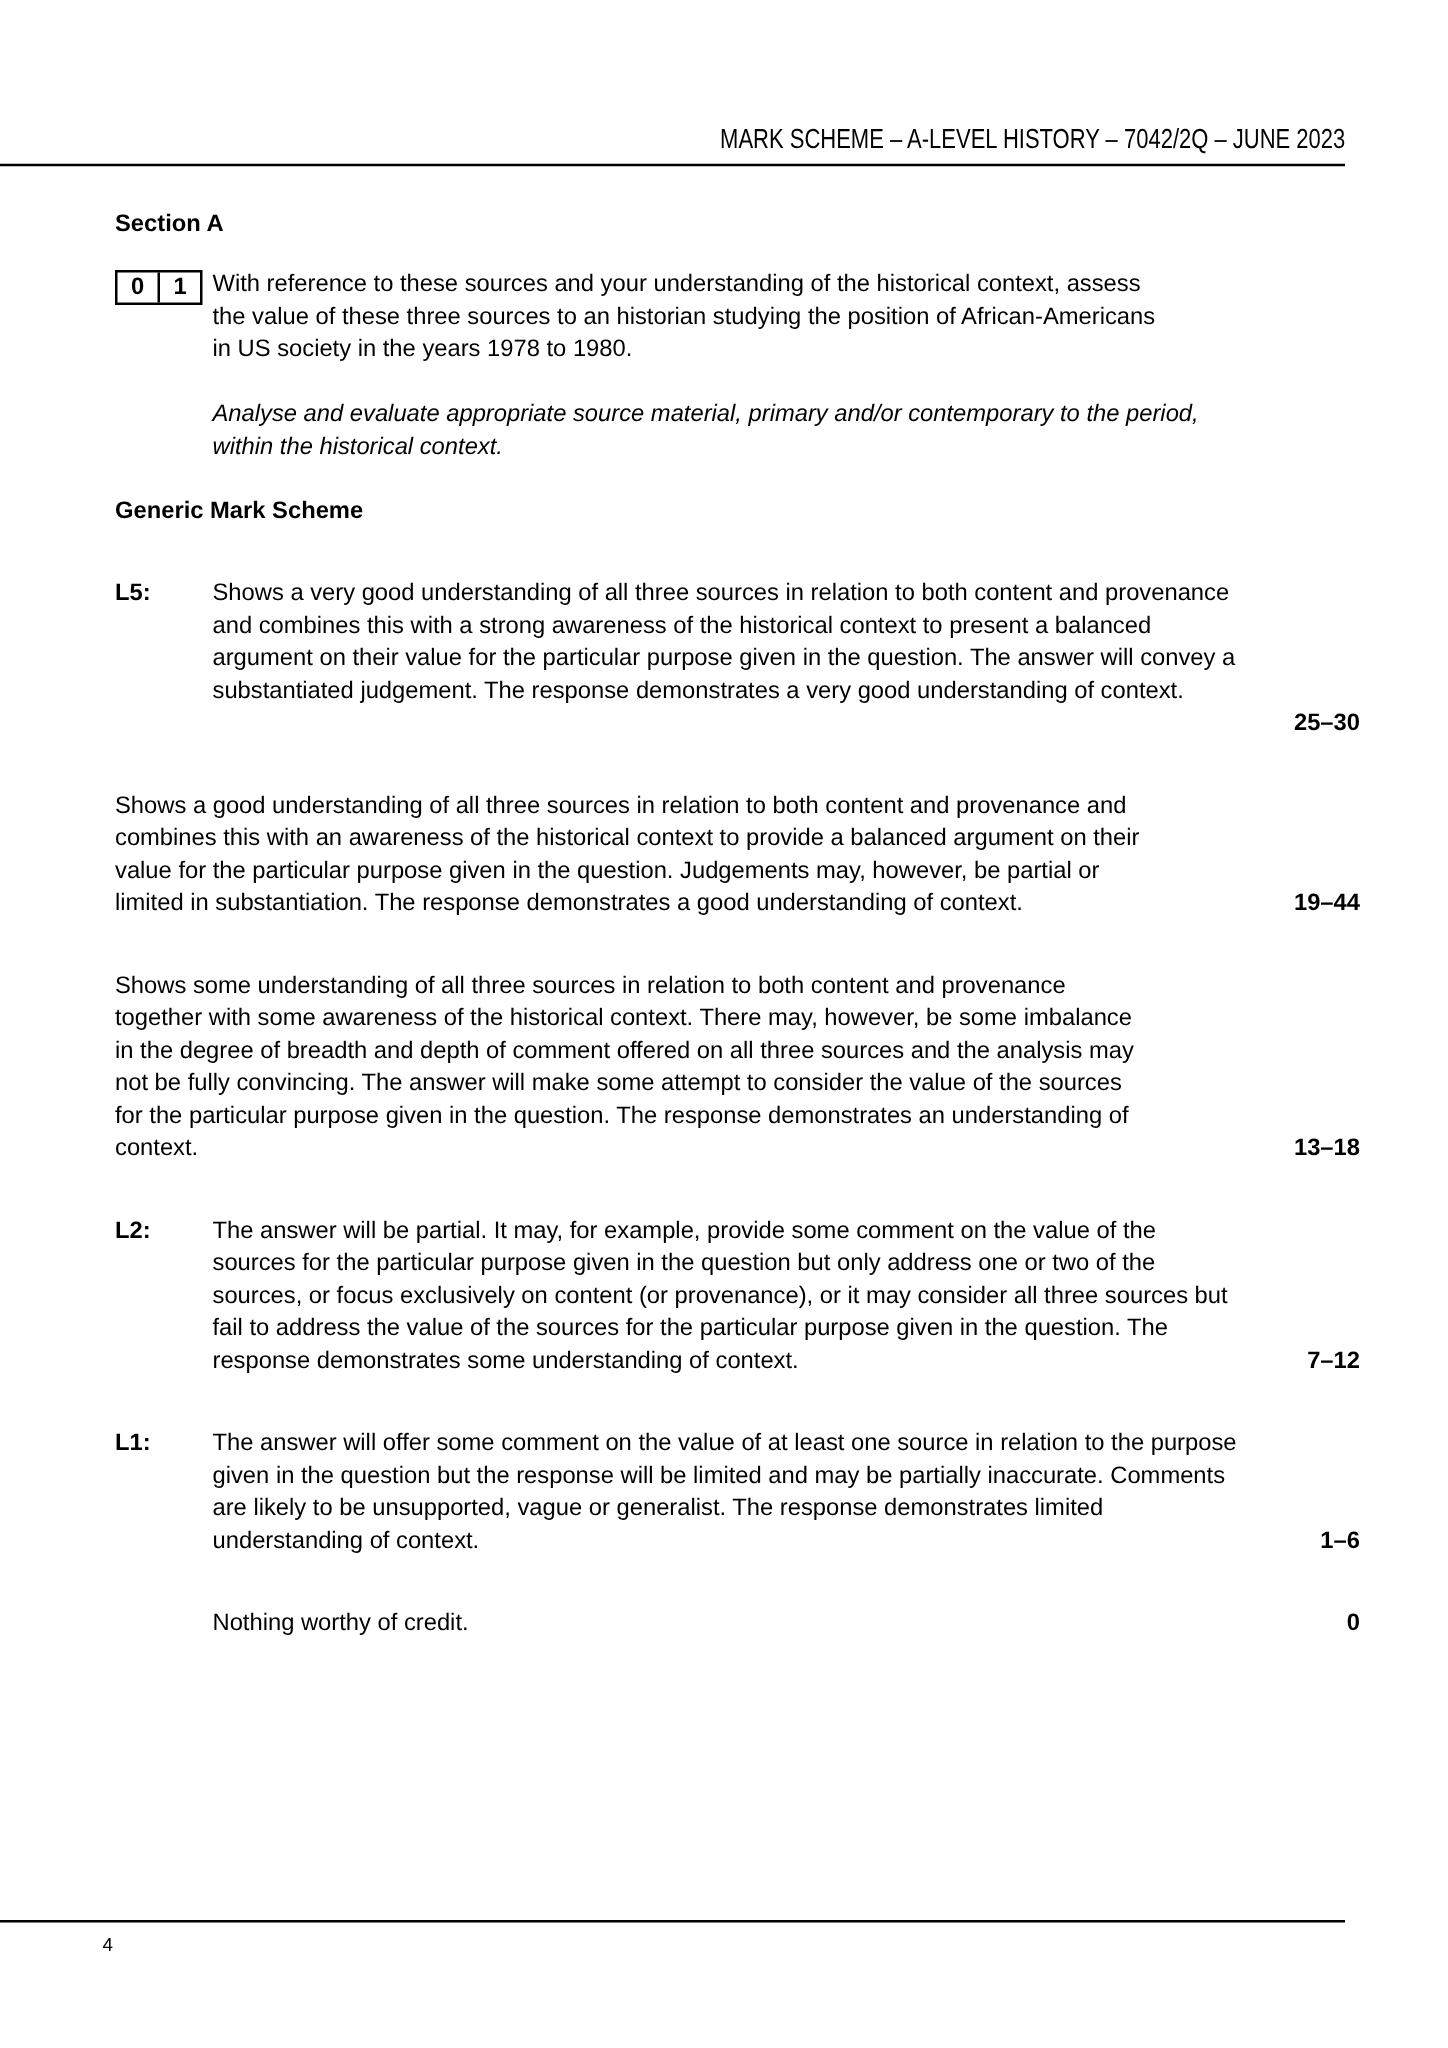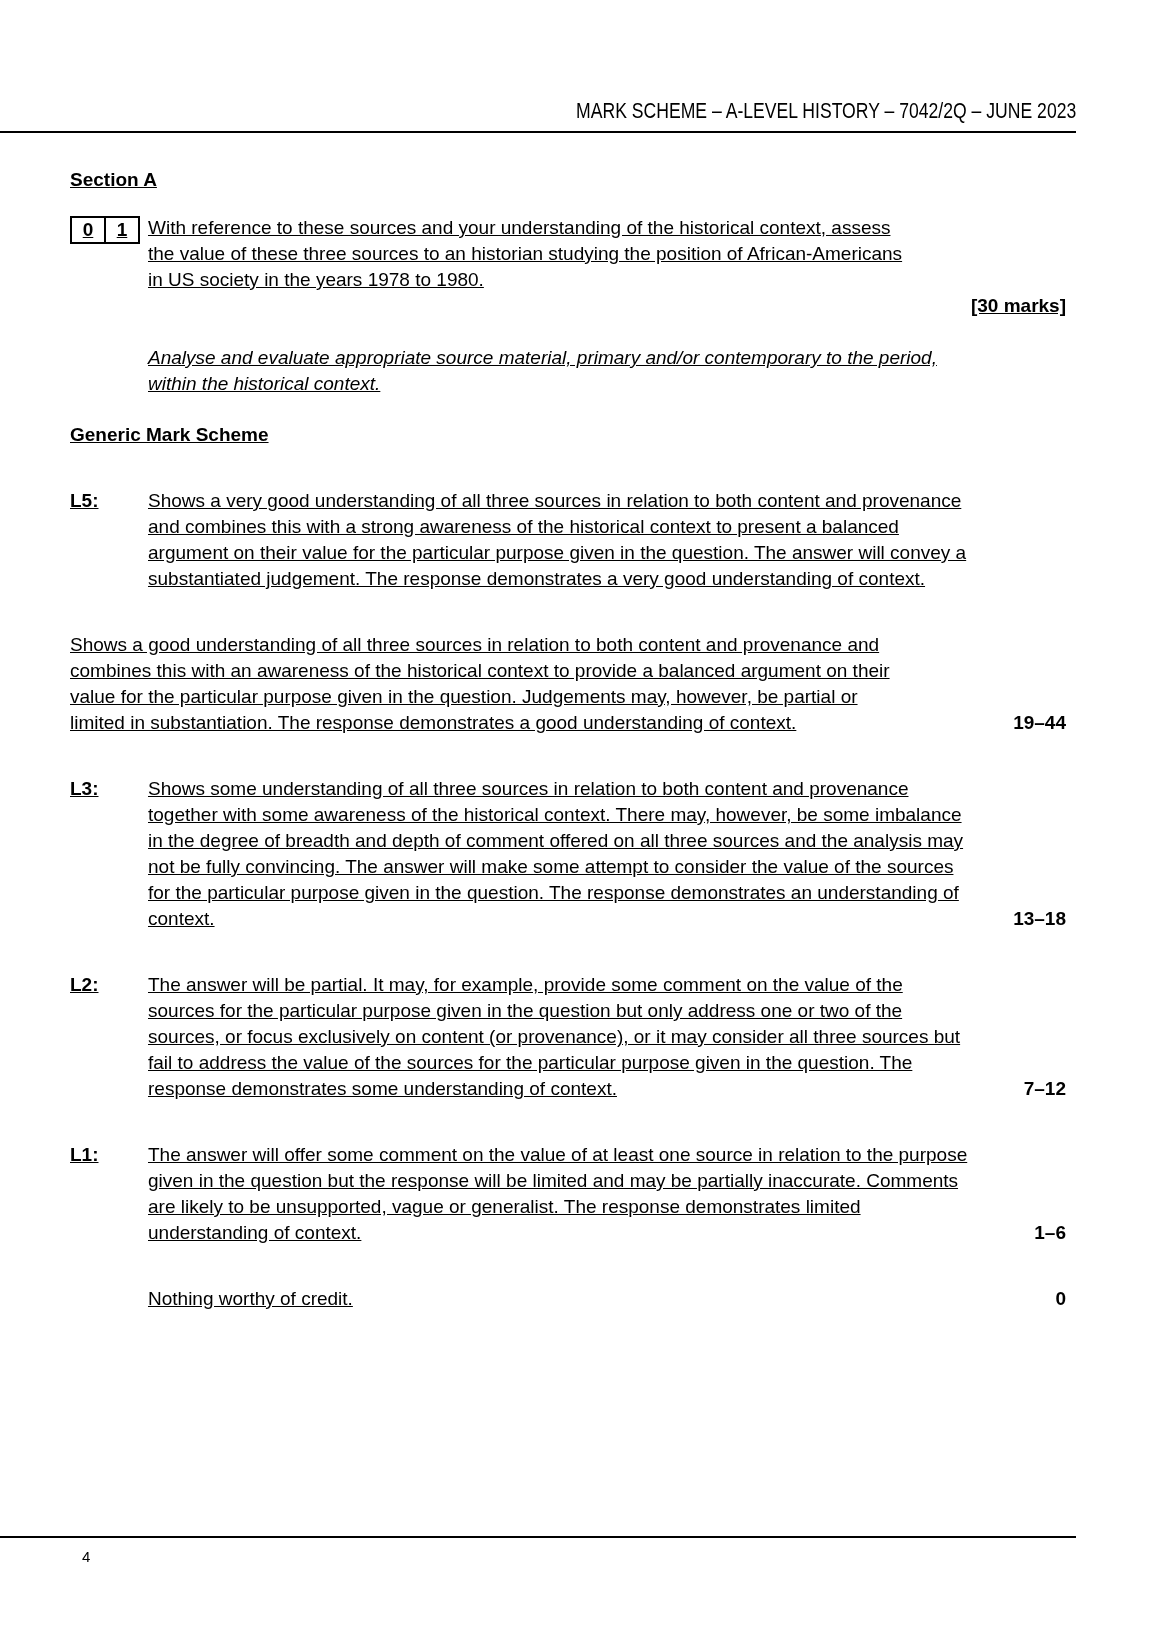--- a/index.html
+++ b/index.html
@@ -44,24 +44,23 @@
     position: absolute;
     left: 82px;
     top: 1547px;
     font-size: 15px;
     line-height: 20px;
   }
 
   
   .content {
     position: absolute;
-    left: 70px;
+    left: 92px;
     top: 167px;
     width: 996px;
-    text-decoration: underline;
   }
   .heading { font-weight: bold; }
 
   .question-row { display: flex; margin-top: 22px; }
   .qnum-col { width: 78px; flex: none; }
   .qbox {
     display: flex;
     width: 66px;
     height: 24px;
     border: 2px solid #000000;
@@ -116,50 +115,49 @@
       <div class="qnum-col">
         <div class="qbox">
           <div class="qcell">0</div>
           <div class="qcell">1</div>
         </div>
       </div>
       <div class="qmain">
         <div class="pre">With reference to these sources and your understanding of the historical context, assess
 the value of these three sources to an historian studying the position of African-Americans
 in US society in the years 1978 to 1980.</div>
-        <div class="marks-line">[30 marks]</div>
         <div class="italic descriptor pre">Analyse and evaluate appropriate source material, primary and/or contemporary to the period,
 within the historical context.</div>
       </div>
     </div>
 
     <div class="heading gms-heading">Generic Mark Scheme</div>
 
     <div class="level">
       <div class="level-label">L5:</div>
       <div class="level-body">
         <div class="pre">Shows a very good understanding of all three sources in relation to both content and provenance
 and combines this with a strong awareness of the historical context to present a balanced
 argument on their value for the particular purpose given in the question. The answer will convey a
 substantiated judgement. The response demonstrates a very good understanding of context.</div>
+        <div class="level-mark-own">25–30</div>
       </div>
     </div>
 
     <div class="level">
       <div class="level-body">
         <div class="pre">Shows a good understanding of all three sources in relation to both content and provenance and
 combines this with an awareness of the historical context to provide a balanced argument on their
 value for the particular purpose given in the question. Judgements may, however, be partial or
 limited in substantiation. The response demonstrates a good understanding of context.</div>
         <div class="level-mark-inline">19–44</div>
       </div>
     </div>
 
     <div class="level">
-      <div class="level-label">L3:</div>
       <div class="level-body">
         <div class="pre">Shows some understanding of all three sources in relation to both content and provenance
 together with some awareness of the historical context. There may, however, be some imbalance
 in the degree of breadth and depth of comment offered on all three sources and the analysis may
 not be fully convincing. The answer will make some attempt to consider the value of the sources
 for the particular purpose given in the question. The response demonstrates an understanding of
 context.</div>
         <div class="level-mark-inline">13–18</div>
       </div>
     </div>

